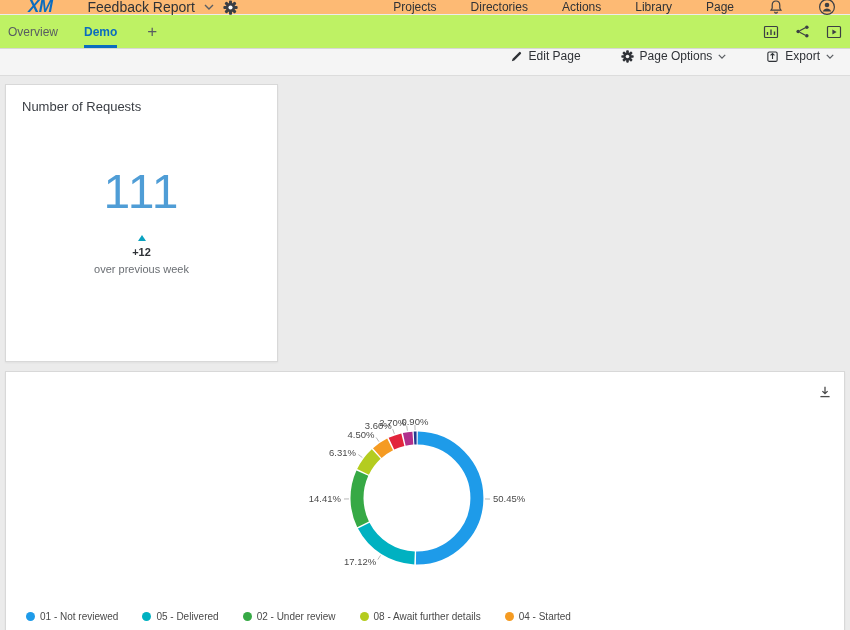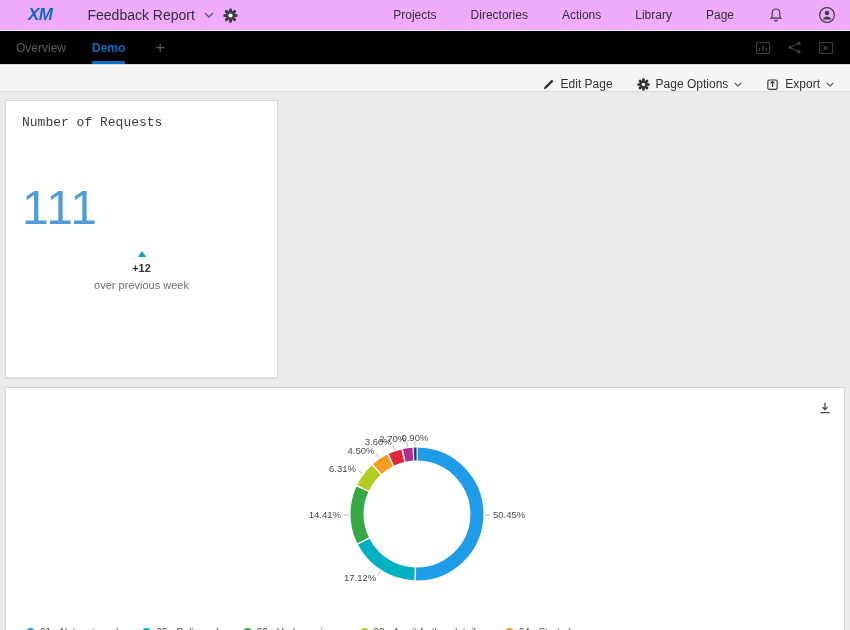--- a/index.html
+++ b/index.html
@@ -7,59 +7,59 @@
   body {
     width:850px; height:630px; overflow:hidden;
     font-family:"Liberation Sans","DejaVu Sans",sans-serif;
     background:#ebebeb; color:#2f3237;
   }
   .icon { display:inline-block; vertical-align:middle; }
   .clickable { cursor:pointer; }
 
   
   .topbar {
-    height:31px; background:#f0abfc; border-bottom:1px solid #ececec;
+    height:15px; background:#fdba74; border-bottom:1px solid #ececec;
     display:flex; align-items:center; justify-content:space-between;
     padding:0 14px 0 28px;
   }
   .topbar-left { display:flex; align-items:center; gap:9px; }
   .logo { color:#0b6cbf; font-weight:700; font-style:italic; font-size:17px; letter-spacing:-0.5px; }
   .report-title { font-size:14px; color:#2f3237;margin-left:26px; }
   .topbar-right { display:flex; align-items:center; gap:34px; font-size:12px; }
   .nav-link { color:#2f3237; }
   .muted-icon { color:#3c3f44; }
 
   
   .tabbar {
-    height:34px; background:#000000; border-bottom:1px solid #d7d7d7;
-    display:flex; align-items:center; justify-content:space-between; padding:0 16px;
+    height:34px; background:#bef264; border-bottom:1px solid #d7d7d7;
+    display:flex; align-items:center; justify-content:space-between; padding:0 8px;
   }
   .tabs { display:flex; align-items:center; gap:26px; height:100%; }
   .tab { font-size:12px; color:#585c62; height:100%; display:flex; align-items:center;
          border-bottom:3px solid transparent; padding-top:3px; }
   .tab.active { color:#0b6cbf; border-bottom-color:#0b6cbf; font-weight:700; }
   .add-tab { font-size:17px; color:#585c62; margin-left:4px; line-height:1; }
   .tab-actions { display:flex; align-items:center; gap:16px; color:#3c3f44; }
 
   
   .toolbar {
     height:27px; background:#f5f5f5; border-bottom:1px solid #dcdcdc;
-    display:flex; align-items:flex-end; justify-content:flex-end; gap:24px;
+    display:flex; align-items:flex-start; justify-content:flex-end; gap:40px;
     padding:0 16px; font-size:12px; color:#2f3237;
   }
   .tool-btn { display:flex; align-items:center; gap:6px; }
   .chev { color:#5a5e63; }
 
   
   main { display:flex; flex-wrap:wrap; gap:9px; padding:8px 5px; }
   .card { background:#fff; border:1px solid #d8d8d8; box-shadow:0 1px 2px rgba(0,0,0,.05); position:relative; }
 
   .kpi-card { width:273px; height:278px; padding:14px 16px; }
-  .kpi-title { font-size:13px; font-weight:400; color:#3a3e44; margin:0;font-family:Liberation Mono, monospace; }
-  .kpi-value { font-size:48px; color:#4f9dd6; margin-top:50px; letter-spacing:1px; }
+  .kpi-title { font-size:13px; font-weight:400; color:#3a3e44; margin:0; }
+  .kpi-value { text-align:center; font-size:48px; color:#4f9dd6; margin-top:50px; letter-spacing:1px; }
   .kpi-delta { margin-top:16px; display:flex; justify-content:center; align-items:center; gap:5px;
                font-size:11px; color:#6a6e73;flex-direction:column; }
   .tri-up { width:0; height:0; border-left:4px solid transparent; border-right:4px solid transparent;
             border-bottom:6px solid #0aa2c0; }
   .kpi-delta b { color:#2f3237; }
 
   .donut-card { flex:1; height:278px; padding:8px 12px; }
   .dl-btn { position:absolute; top:10px; right:12px; color:#4a4a4a; }
   .donut-svg { display:block; margin:14px auto 0; }
   .legend { margin-top:4px; padding-left:8px; font-size:10px; color:#4a4a4a; }

